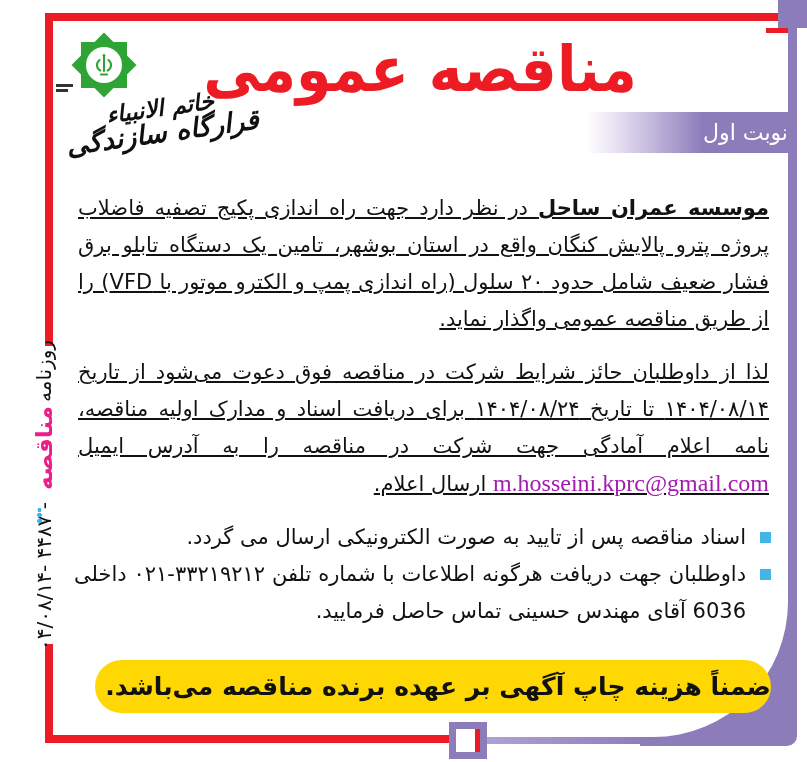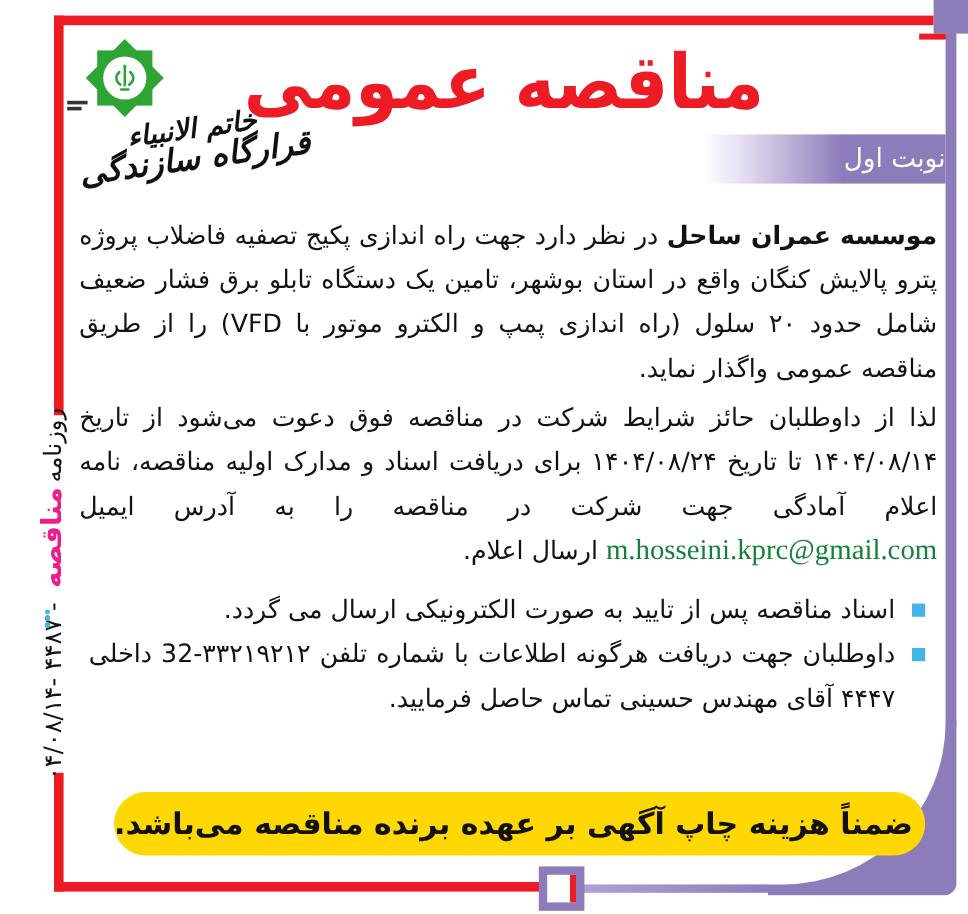--- a/index.html
+++ b/index.html
@@ -44,30 +44,30 @@
   .fineprint i{display:block;background:#333;height:3px;margin-bottom:2px;}
   .fp1{width:17px;} .fp2{width:12px;}
   .callig{position:absolute;left:48px;top:96px;width:210px;transform:rotate(-8deg);
         direction:rtl;text-align:right;color:#101010;font-style:italic;font-weight:bold;}
   .callig-top{display:block;font-size:23px;padding-left:18px;text-align:center;}
   .callig-bottom{display:block;font-size:27px;margin-top:-4px;white-space:nowrap;}
 
   
   .bodytext{position:absolute;left:62px;top:174px;width:723px;direction:rtl;
         text-align:justify;color:#121212;font-size:21px;line-height:37px;}
-  .bodytext p{margin:4px;}
+  .bodytext p{margin:16px;text-decoration:underline;}
   .b{font-weight:bold;}
-  .email{color:#15803d;font-family:"Liberation Serif","DejaVu Serif",serif;font-size:24px;}
+  .email{color:#a21caf;font-family:"Liberation Serif","DejaVu Serif",serif;font-size:24px;}
   ul.bullets{list-style:none;margin:12px;padding:0;}
   ul.bullets li{position:relative;padding-right:27px;}
   .bullet-sq{position:absolute;right:2px;top:13px;width:11px;height:11px;background:#45B5E8;}
 
   
   .note{position:absolute;left:95px;top:660px;width:676px;height:53px;background:#FFD803;
-        border-radius:27px;display:flex;align-items:center;justify-content:flex-end;
+        border-radius:27px;display:flex;align-items:center;justify-content:flex-start;
         direction:rtl;font-size:25px;font-weight:bold;color:#111;}
 
   
   .sidebar{position:absolute;left:-111px;top:472px;width:310px;height:46px;
         transform:rotate(-90deg);display:flex;align-items:center;justify-content:center;
         direction:rtl;white-space:nowrap;font-size:20px;color:#111;}
   .paper-name{color:#EC1E8C;font-weight:bold;font-size:23px;position:relative;margin:0 4px;}
   .paper-name .dots{position:absolute;top:-7px;right:10px;width:16px;height:5px;
         background:radial-gradient(circle at 3px 2.5px,#45B5E8 2.2px,transparent 2.6px),
                    radial-gradient(circle at 9px 2.5px,#45B5E8 2.2px,transparent 2.6px),
@@ -120,21 +120,21 @@
   <div class="title">مناقصه عمومی</div>
   <div class="badge">
     <span>نوبت اول</span>
   </div>
 
   <div class="bodytext">
     <p><span class="b">موسسه عمران ساحل</span><span> در نظر دارد جهت راه اندازی پکیج تصفیه فاضلاب پروژه پترو پالایش کنگان واقع در استان بوشهر، تامین یک دستگاه تابلو برق فشار ضعیف شامل حدود ۲۰ سلول (راه اندازی پمپ و الکترو موتور با VFD) را از طریق مناقصه عمومی واگذار نماید.</span></p>
     <p><span>لذا از داوطلبان حائز شرایط شرکت در مناقصه فوق دعوت می‌شود از تاریخ ۱۴۰۴/۰۸/۱۴ تا تاریخ ۱۴۰۴/۰۸/۲۴ برای دریافت اسناد و مدارک اولیه مناقصه، نامه اعلام آمادگی جهت شرکت در مناقصه را به آدرس ایمیل </span><span class="email">m.hosseini.kprc@gmail.com</span><span> ارسال اعلام.</span></p>
     <ul class="bullets">
       <li><span class="bullet-sq"></span><span>اسناد مناقصه پس از تایید به صورت الکترونیکی ارسال می گردد.</span></li>
-      <li><span class="bullet-sq"></span><span>داوطلبان جهت دریافت هرگونه اطلاعات با شماره تلفن ۳۳۲۱۹۲۱۲-32 داخلی ۴۴۴۷ آقای مهندس حسینی تماس حاصل فرمایید.</span></li>
+      <li><span class="bullet-sq"></span><span>داوطلبان جهت دریافت هرگونه اطلاعات با شماره تلفن ۳۳۲۱۹۲۱۲-۰۲۱ داخلی 6036 آقای مهندس حسینی تماس حاصل فرمایید.</span></li>
     </ul>
   </div>
 
   <div class="note">
     <span>ضمناً هزینه چاپ آگهی بر عهده برنده مناقصه می‌باشد.</span>
   </div>
 
   <div class="sidebar">
     <span>روزنامه </span>
     <span class="paper-name">مناقصه</span>

